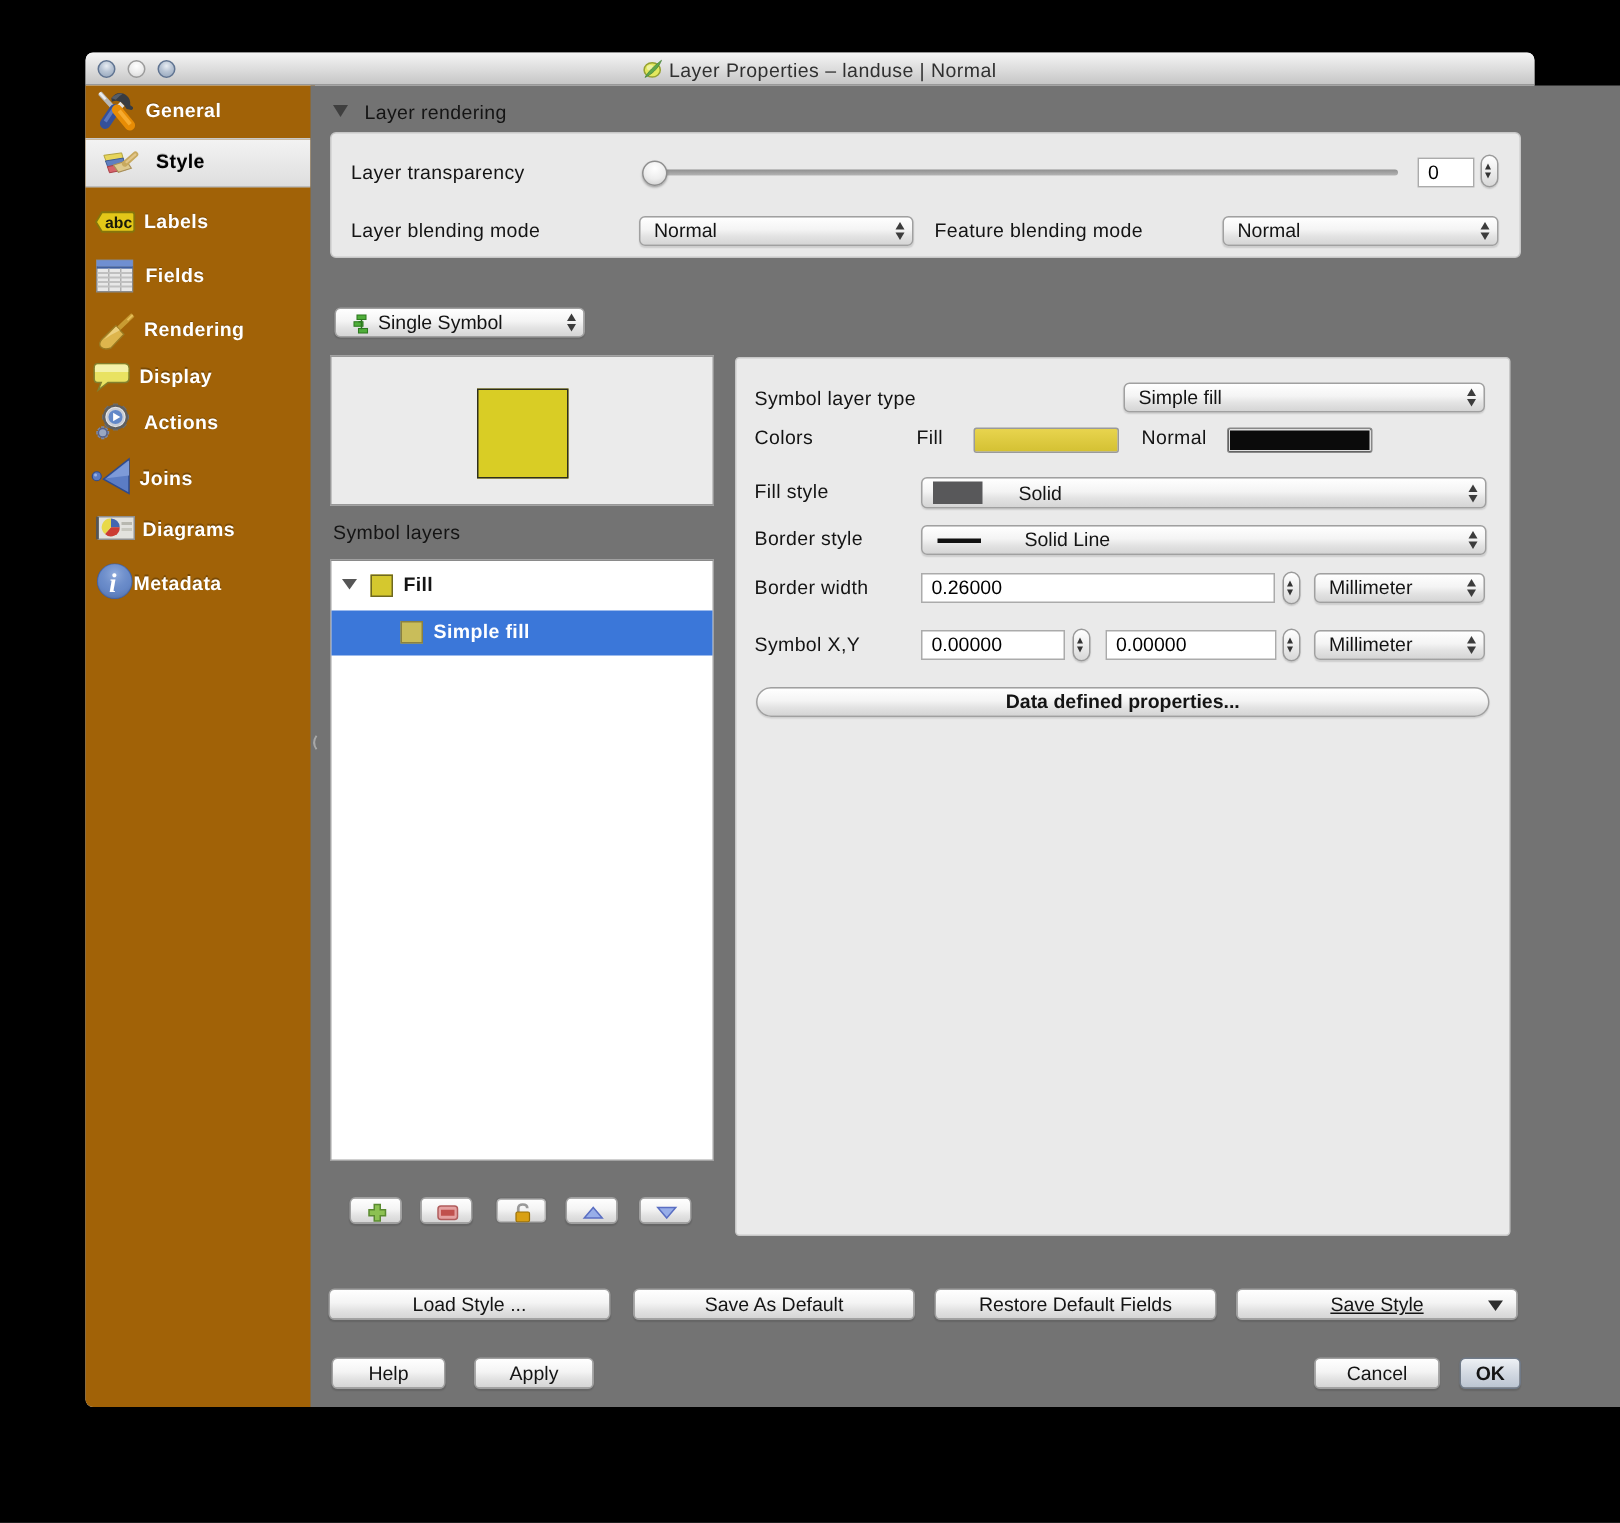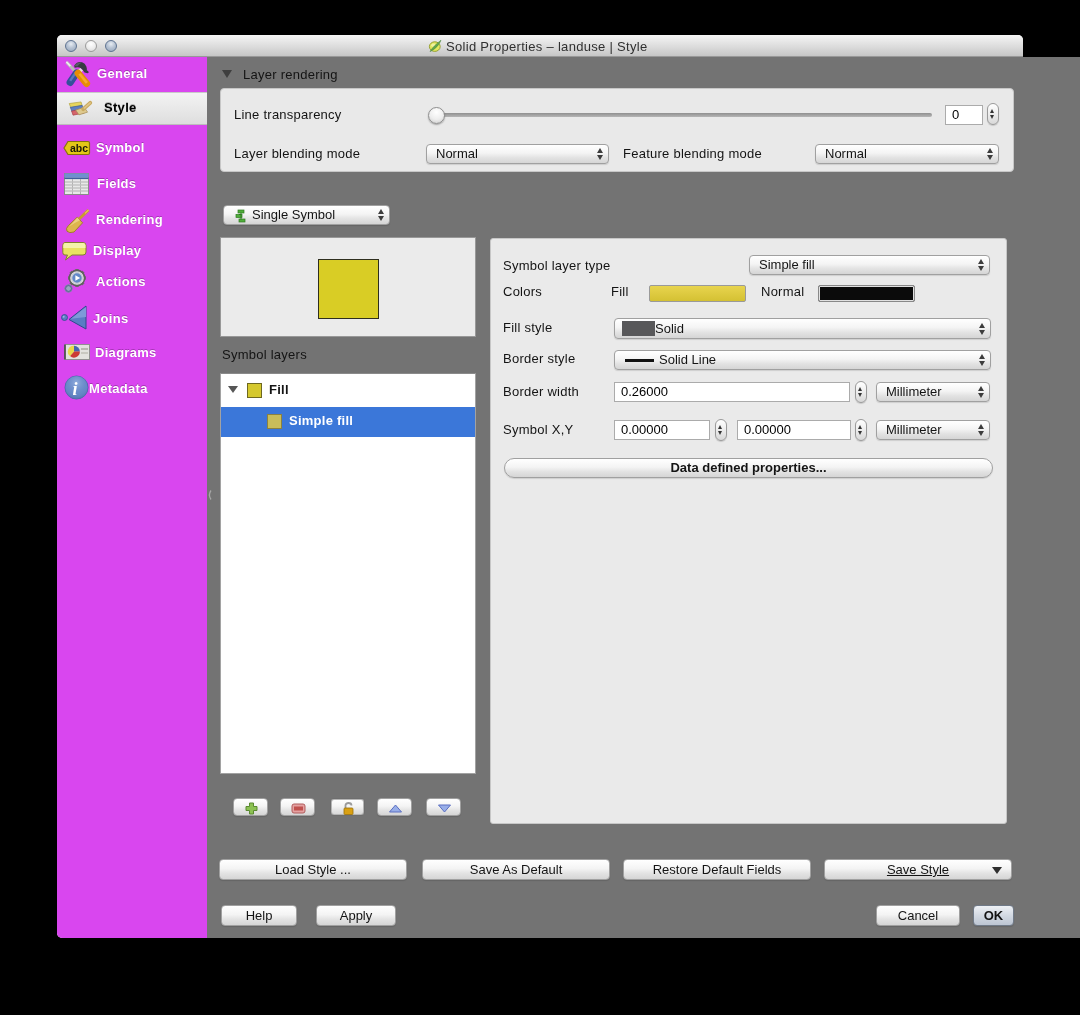--- a/index.html
+++ b/index.html
@@ -2,21 +2,21 @@
 <html><head><meta charset="utf-8"><style>
 *{margin:0;padding:0;box-sizing:border-box;}
 html,body{width:1080px;height:1015px;background:#000;font-family:"Liberation Sans",sans-serif;overflow:hidden;}
 .abs{position:absolute;}
 #win{position:absolute;left:57px;top:35px;width:966px;height:903px;border-radius:5px;background:#ececec;}
 #titlebar{position:absolute;left:0;top:0;width:966px;height:22px;border-radius:5px 5px 0 0;background:linear-gradient(#f5f5f5,#dcdcdc 55%,#c6c6c6);border-bottom:1px solid #989898;}
 .tl{position:absolute;top:5px;width:12px;height:12px;border-radius:50%;}
 .tl.g{background:radial-gradient(circle at 50% 30%,#e8edf3 0%,#b8c4d4 45%,#93a4ba 100%);border:1px solid #5f7391;}
 .tl.w{background:radial-gradient(circle at 50% 30%,#ffffff 0%,#ececec 55%,#d4d4d4 100%);border:1px solid #9b9b9b;}
 #title2{position:absolute;left:389px;top:4px;font-size:13px;color:#303030;letter-spacing:0.3px;}
-#sidebar{position:absolute;left:0;top:22px;width:153px;height:881px;background:#d946ef;border-radius:0 0 0 5px;padding-left:37px;}
+#sidebar{position:absolute;left:0;top:22px;width:153px;height:881px;background:#a16207;border-radius:0 0 0 5px;padding-left:37px;}
 .sbi{position:absolute;color:#fff;font-weight:bold;font-size:13px;letter-spacing:0.3px;text-shadow:0 -1px 0 rgba(0,0,0,0.25);}
 #selrow{position:absolute;left:0;top:35px;width:150px;height:33px;background:linear-gradient(#f3f3f3,#dedede);border-top:1px solid #c9c9c9;border-bottom:1px solid #bdbdbd;}
 #content{position:absolute;left:150px;top:22px;width:896px;height:881px;background:#737373;border-radius:0 0 5px 0;}
 .lbl{position:absolute;font-size:13px;color:#141414;white-space:nowrap;letter-spacing:0.25px;line-height:16px;}
 .gbox{position:absolute;border:1px solid #c7c7c7;border-radius:4px;background:#e9e9e9;}
 .btn,.popup{position:absolute;border:1px solid #a0a0a0;border-radius:4px;background:linear-gradient(#ffffff,#f4f4f4 45%,#e3e3e3 70%,#d5d5d5);font-size:13px;color:#141414;text-align:center;box-shadow:0 1px 1px rgba(0,0,0,0.12);}
 .popup{text-align:left;}
 .ud{position:absolute;right:8px;top:50%;width:0;height:0;}
 .ud::before{content:"";position:absolute;right:-3px;top:-9px;border:3.5px solid transparent;border-bottom:5px solid #3c3c3c;}
 .ud::after{content:"";position:absolute;right:-3px;top:1px;border:3.5px solid transparent;border-top:5px solid #3c3c3c;}
@@ -30,21 +30,21 @@
 <div id="win">
 <div id="titlebar">
 <div class="tl g" style="left:8px;"></div>
 <div class="tl w" style="left:28px;"></div>
 <div class="tl g" style="left:48px;"></div>
 <svg style="left:371px;top:4px;" width="14" height="14" viewBox="0 0 14 14">
         <ellipse cx="6.8" cy="7.6" rx="5.4" ry="4.8" fill="#e3e85e" stroke="#97a132" stroke-width="1"></ellipse>
         <ellipse cx="5.6" cy="6.2" rx="2.4" ry="1.8" fill="#eef2a0"></ellipse>
         <path d="M2 12.6 C4.2 8.8 7.8 5.2 13 1.2 C11.4 5.4 8.2 9.2 3.6 11.8 Z" fill="#5fa84a" stroke="#44803a" stroke-width="0.5"></path>
       </svg>
-<div id="title2">Solid Properties – landuse | Style</div>
+<div id="title2">Layer Properties – landuse | Normal</div>
 </div>
 <div id="sidebar">
 <div id="selrow"></div>
 <svg style="left:6px;top:2px;" width="31" height="31" viewBox="0 0 26 26">
 <line x1="3" y1="2.6" x2="11.6" y2="12" stroke="#b9b9b9" stroke-width="2.6"></line>
 <line x1="2.8" y1="2.3" x2="6.2" y2="6" stroke="#ededed" stroke-width="1.4"></line>
 <line x1="11.3" y1="11.8" x2="6" y2="19.6" stroke="#34509a" stroke-width="6" stroke-linecap="round"></line>
 <line x1="10.8" y1="11.2" x2="6" y2="18.4" stroke="#5b77bd" stroke-width="2"></line>
 <path d="M9.4,5.4 Q12.2,1.6 16,2.8 Q18.6,3.8 19.6,6.2 Q20.2,7.8 20,9.4 L21.4,10.4 Q22,11.6 20.6,12 L18,11.4 Q16.6,9 15,7.8 Q12.8,6.2 9.7,7.4 Z" fill="#383c42"></path>
 <path d="M9.4,5.4 Q12.6,2.2 15.8,3 Q13.6,4.4 11.9,6.3 Q10.5,5.6 9.4,5.4 Z" fill="#575d66"></path>
@@ -59,21 +59,21 @@
 <path d="M5.2,14 L16,12 L17,15.8 L6.5,17.8 Z" fill="#d5646a" stroke="#a83c44" stroke-width="0.6"></path>
 <path d="M9,13 L17,10.5 L20,15 L12,17.5 Z" fill="#dec98e" stroke="#a8905a" stroke-width="0.7"></path>
 <line x1="16" y1="12.2" x2="22.5" y2="6.4" stroke="#c8a95e" stroke-width="3.6" stroke-linecap="round"></line>
 <line x1="17" y1="11.2" x2="22.5" y2="6.4" stroke="#e2c588" stroke-width="1.4" stroke-linecap="round"></line>
 </svg>
 <div class="sbi" style="left:47px;top:43px;color:#000;">Style</div>
 <svg style="left:6px;top:83px;" width="28" height="16" viewBox="0 0 28 16">
 <path d="M5,1.5 L25,1.5 Q26.5,1.5 26.5,3 L26.5,13 Q26.5,14.5 25,14.5 L5,14.5 L1,8 Z" fill="#e3c718" stroke="#86750c" stroke-width="1.2"></path>
 <text x="7" y="12" font-family="Liberation Sans" font-size="10.5" font-weight="bold" fill="#1a1a0a">abc</text>
 </svg>
-<div class="sbi" style="left:39px;top:83px;">Symbol</div>
+<div class="sbi" style="left:39px;top:83px;">Labels</div>
 <svg style="left:7px;top:115px;" width="25" height="24" viewBox="0 0 25 24">
 <rect x="0.5" y="1.5" width="24" height="21" fill="#e8e8e8" stroke="#8a8a8a"></rect>
 <rect x="0.5" y="1.5" width="24" height="4" fill="#6f8fd1"></rect>
 <rect x="0.5" y="5.5" width="24" height="1.6" fill="#3f5f9e"></rect>
 <g stroke="#b0b0b0" stroke-width="1">
           <line x1="8.5" y1="7" x2="8.5" y2="22"></line>
           <line x1="16.5" y1="7" x2="16.5" y2="22"></line>
         </g>
 <g stroke="#c0c0c0" stroke-width="1.4">
           <line x1="1" y1="10" x2="24" y2="10"></line>
@@ -154,21 +154,21 @@
 </svg>
 <div class="sbi" style="left:32px;top:324px;">Metadata</div>
 </div>
 <div id="content">
 <svg style="left:-1px;top:432px;" width="6" height="12" viewBox="0 0 6 12">
         <path d="M5,1.5 Q1.8,6 5,10.5" fill="none" stroke="#a8a8a8" stroke-width="1.3"></path>
       </svg>
 <div class="tri-d" style="left:15px;top:13px;"></div>
 <div class="lbl" style="left:36px;top:10px;">Layer rendering</div>
 <div class="gbox" style="left:13px;top:31px;width:794px;height:84px;"></div>
-<div class="lbl" style="left:27px;top:50px;">Line transparency</div>
+<div class="lbl" style="left:27px;top:50px;">Layer transparency</div>
 <div class="abs" style="left:225px;top:56px;width:500px;height:3.5px;background:linear-gradient(#8f8f8f,#b5b5b5);border-radius:2px;"></div>
 <div class="abs" style="left:220.5px;top:49.5px;width:17px;height:17px;border-radius:50%;background:radial-gradient(circle at 50% 28%,#ffffff,#ededed 55%,#c9c9c9 100%);border:1px solid #8e8e8e;box-shadow:0 1px 1.5px rgba(0,0,0,0.3);"></div>
 <div class="field" style="left:738px;top:48px;width:38px;height:20px;line-height:18px;padding-left:6px;">0</div>
 <div class="step" style="left:780px;top:46px;height:22px;"></div>
 <div class="lbl" style="left:27px;top:89px;">Layer blending mode</div>
 <div class="popup" style="left:219px;top:87px;width:183px;height:20px;line-height:18px;padding-left:9px;">Normal<s class="ud"></s></div>
 <div class="lbl" style="left:416px;top:89px;">Feature blending mode</div>
 <div class="popup" style="left:608px;top:87px;width:184px;height:20px;line-height:18px;padding-left:9px;">Normal<s class="ud"></s></div>
 
 <div class="popup" style="left:16px;top:148px;width:167px;height:20px;line-height:18px;padding-left:28px;">Single Symbol<s class="ud"></s>
@@ -223,24 +223,24 @@
 
 <div class="gbox" style="left:283px;top:181px;width:517px;height:586px;border-radius:3px;background:#eaeaea;"></div>
 <div class="lbl" style="left:296px;top:201px;">Symbol layer type</div>
 <div class="popup" style="left:542px;top:198px;width:241px;height:20px;line-height:18px;padding-left:9px;">Simple fill<s class="ud"></s></div>
 <div class="lbl" style="left:296px;top:227px;">Colors</div>
 <div class="lbl" style="left:404px;top:227px;">Fill</div>
 <div class="abs" style="left:442px;top:228px;width:97px;height:17px;border:1px solid #9a9a9a;border-radius:2px;background:linear-gradient(#e8d44e,#d4c133);"></div>
 <div class="lbl" style="left:554px;top:227px;">Normal</div>
 <div class="abs" style="left:611px;top:228px;width:97px;height:17px;border:1px solid #888;border-radius:2px;background:#0b0b0b;box-shadow:0 0 0 1px #e0e0e0 inset;"></div>
 <div class="lbl" style="left:296px;top:263px;">Fill style</div>
-<div class="popup" style="left:407px;top:261px;width:377px;height:21px;line-height:19px;padding-left:40px;">Solid<s class="ud"></s>
+<div class="popup" style="left:407px;top:261px;width:377px;height:21px;line-height:19px;padding-left:64px;">Solid<s class="ud"></s>
 <div class="abs" style="left:7px;top:2px;width:33px;height:15px;background:#58585a;"></div></div>
 <div class="lbl" style="left:296px;top:294px;">Border style</div>
-<div class="popup" style="left:407px;top:293px;width:377px;height:20px;line-height:18px;padding-left:44px;">Solid Line<s class="ud"></s>
+<div class="popup" style="left:407px;top:293px;width:377px;height:20px;line-height:18px;padding-left:68px;">Solid Line<s class="ud"></s>
 <div class="abs" style="left:10px;top:8px;width:29px;height:2.5px;background:#111;"></div></div>
 <div class="lbl" style="left:296px;top:327px;">Border width</div>
 <div class="field" style="left:407px;top:325px;width:236px;height:20px;line-height:18px;padding-left:6px;">0.26000</div>
 <div class="step" style="left:648px;top:324px;height:22px;"></div>
 <div class="popup" style="left:669px;top:325px;width:114px;height:20px;line-height:18px;padding-left:9px;">Millimeter<s class="ud"></s></div>
 <div class="lbl" style="left:296px;top:365px;">Symbol X,Y</div>
 <div class="field" style="left:407px;top:363px;width:96px;height:20px;line-height:18px;padding-left:6px;">0.00000</div>
 <div class="step" style="left:508px;top:362px;height:22px;"></div>
 <div class="field" style="left:530px;top:363px;width:114px;height:20px;line-height:18px;padding-left:6px;">0.00000</div>
 <div class="step" style="left:648px;top:362px;height:22px;"></div>

